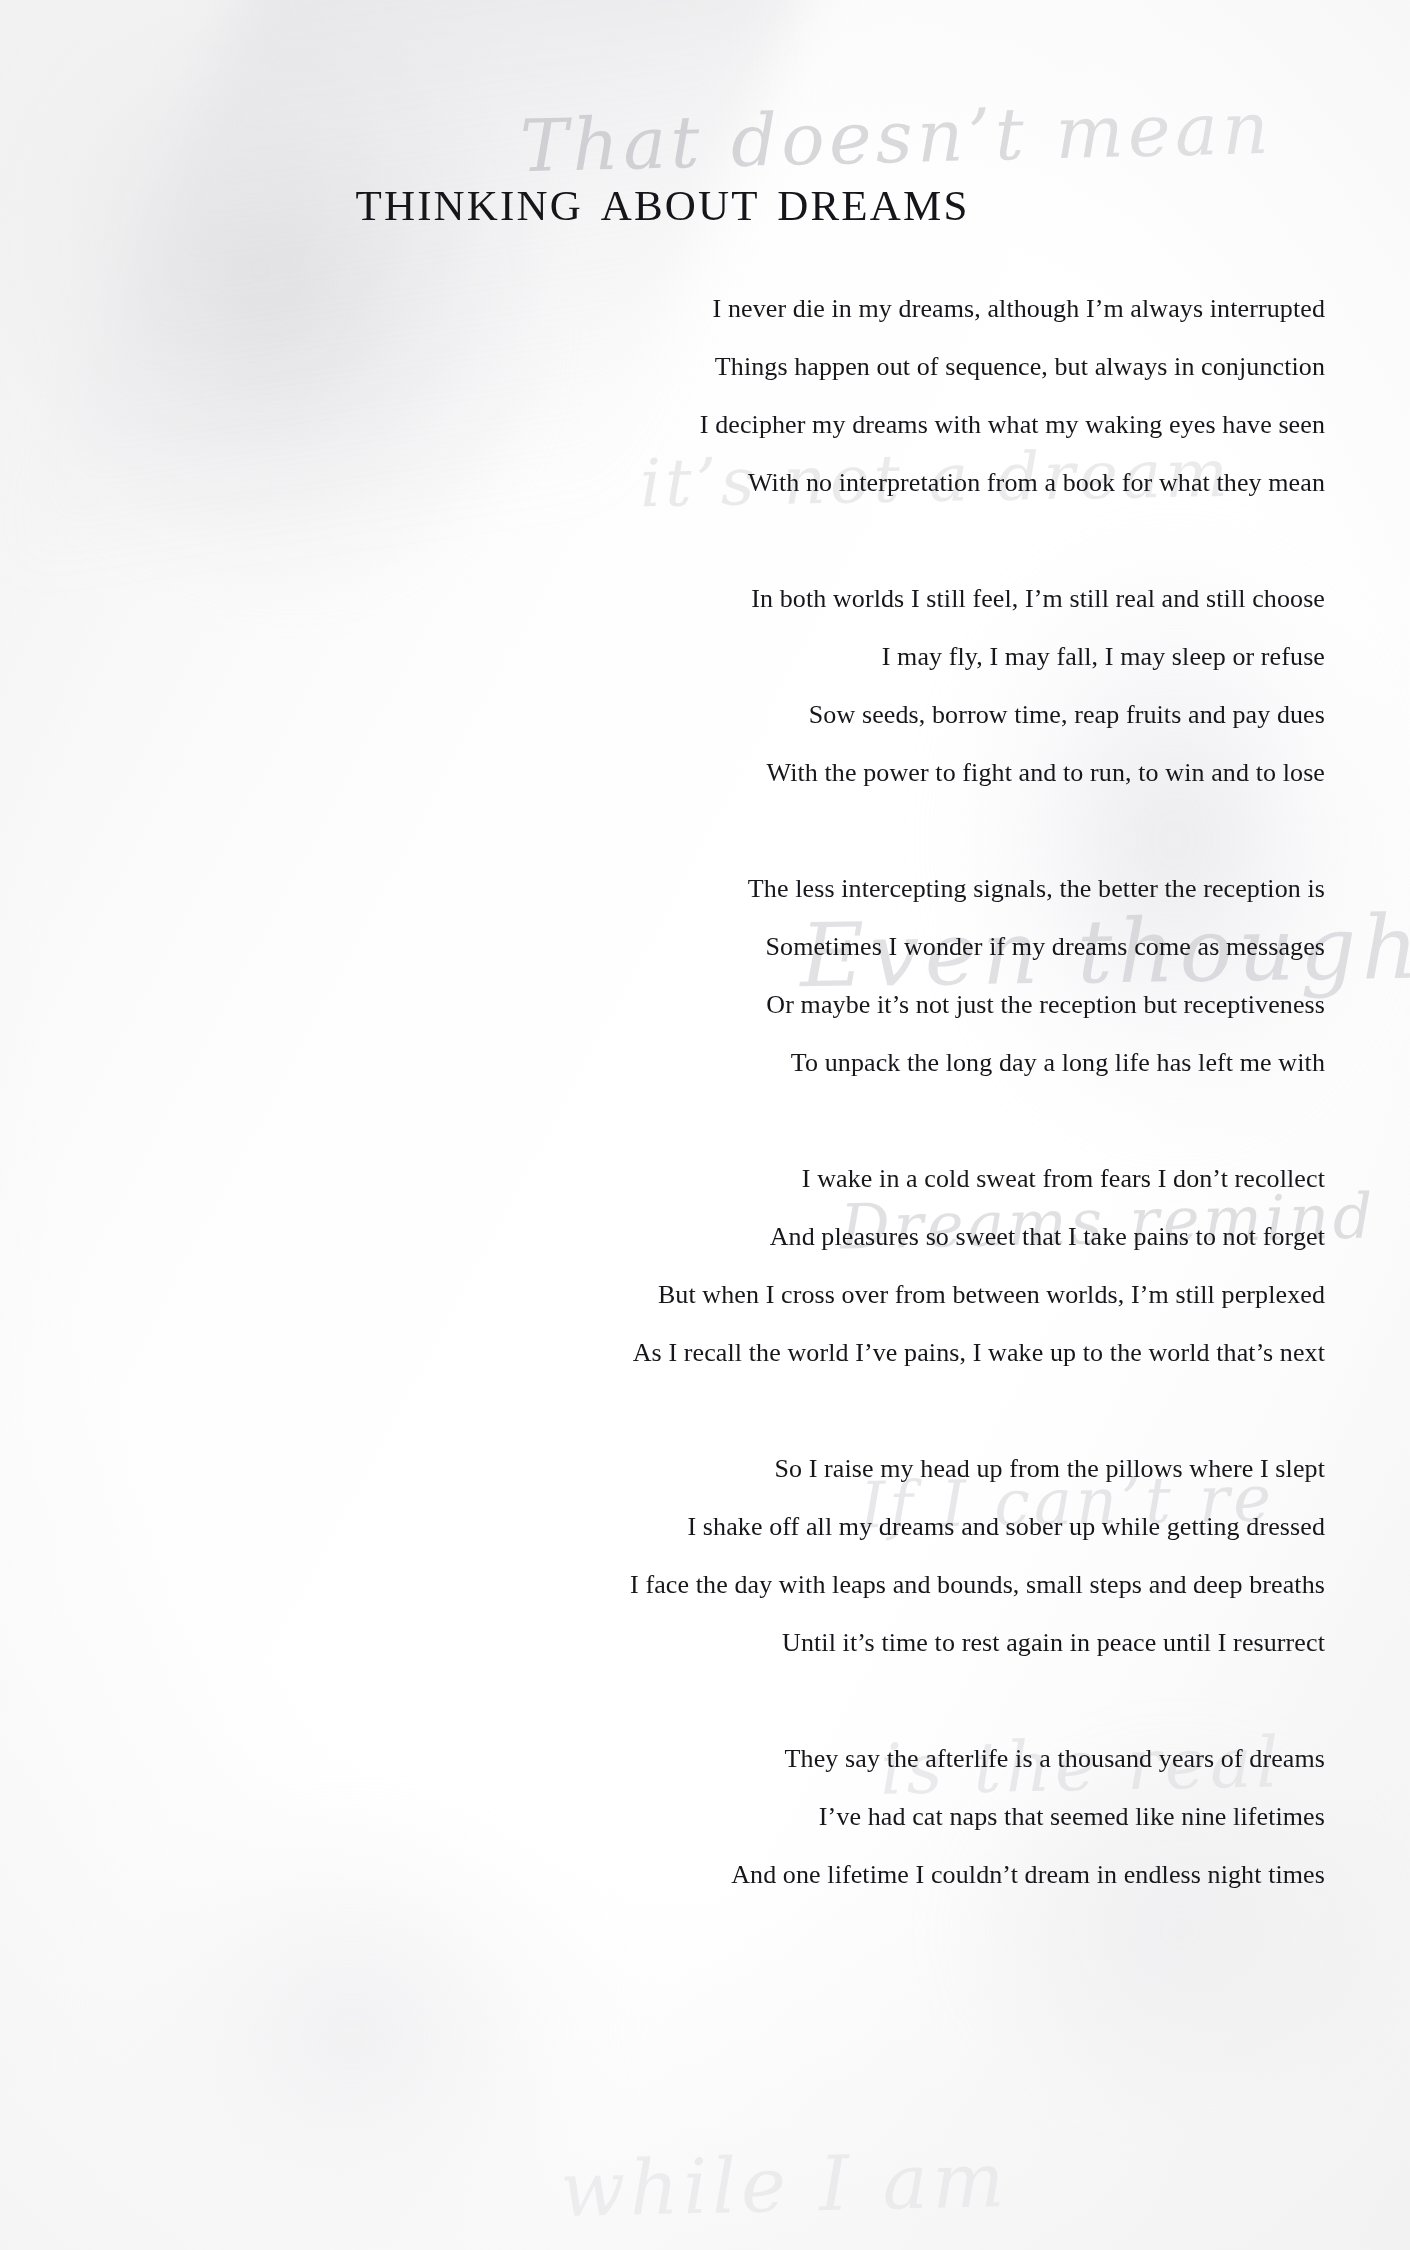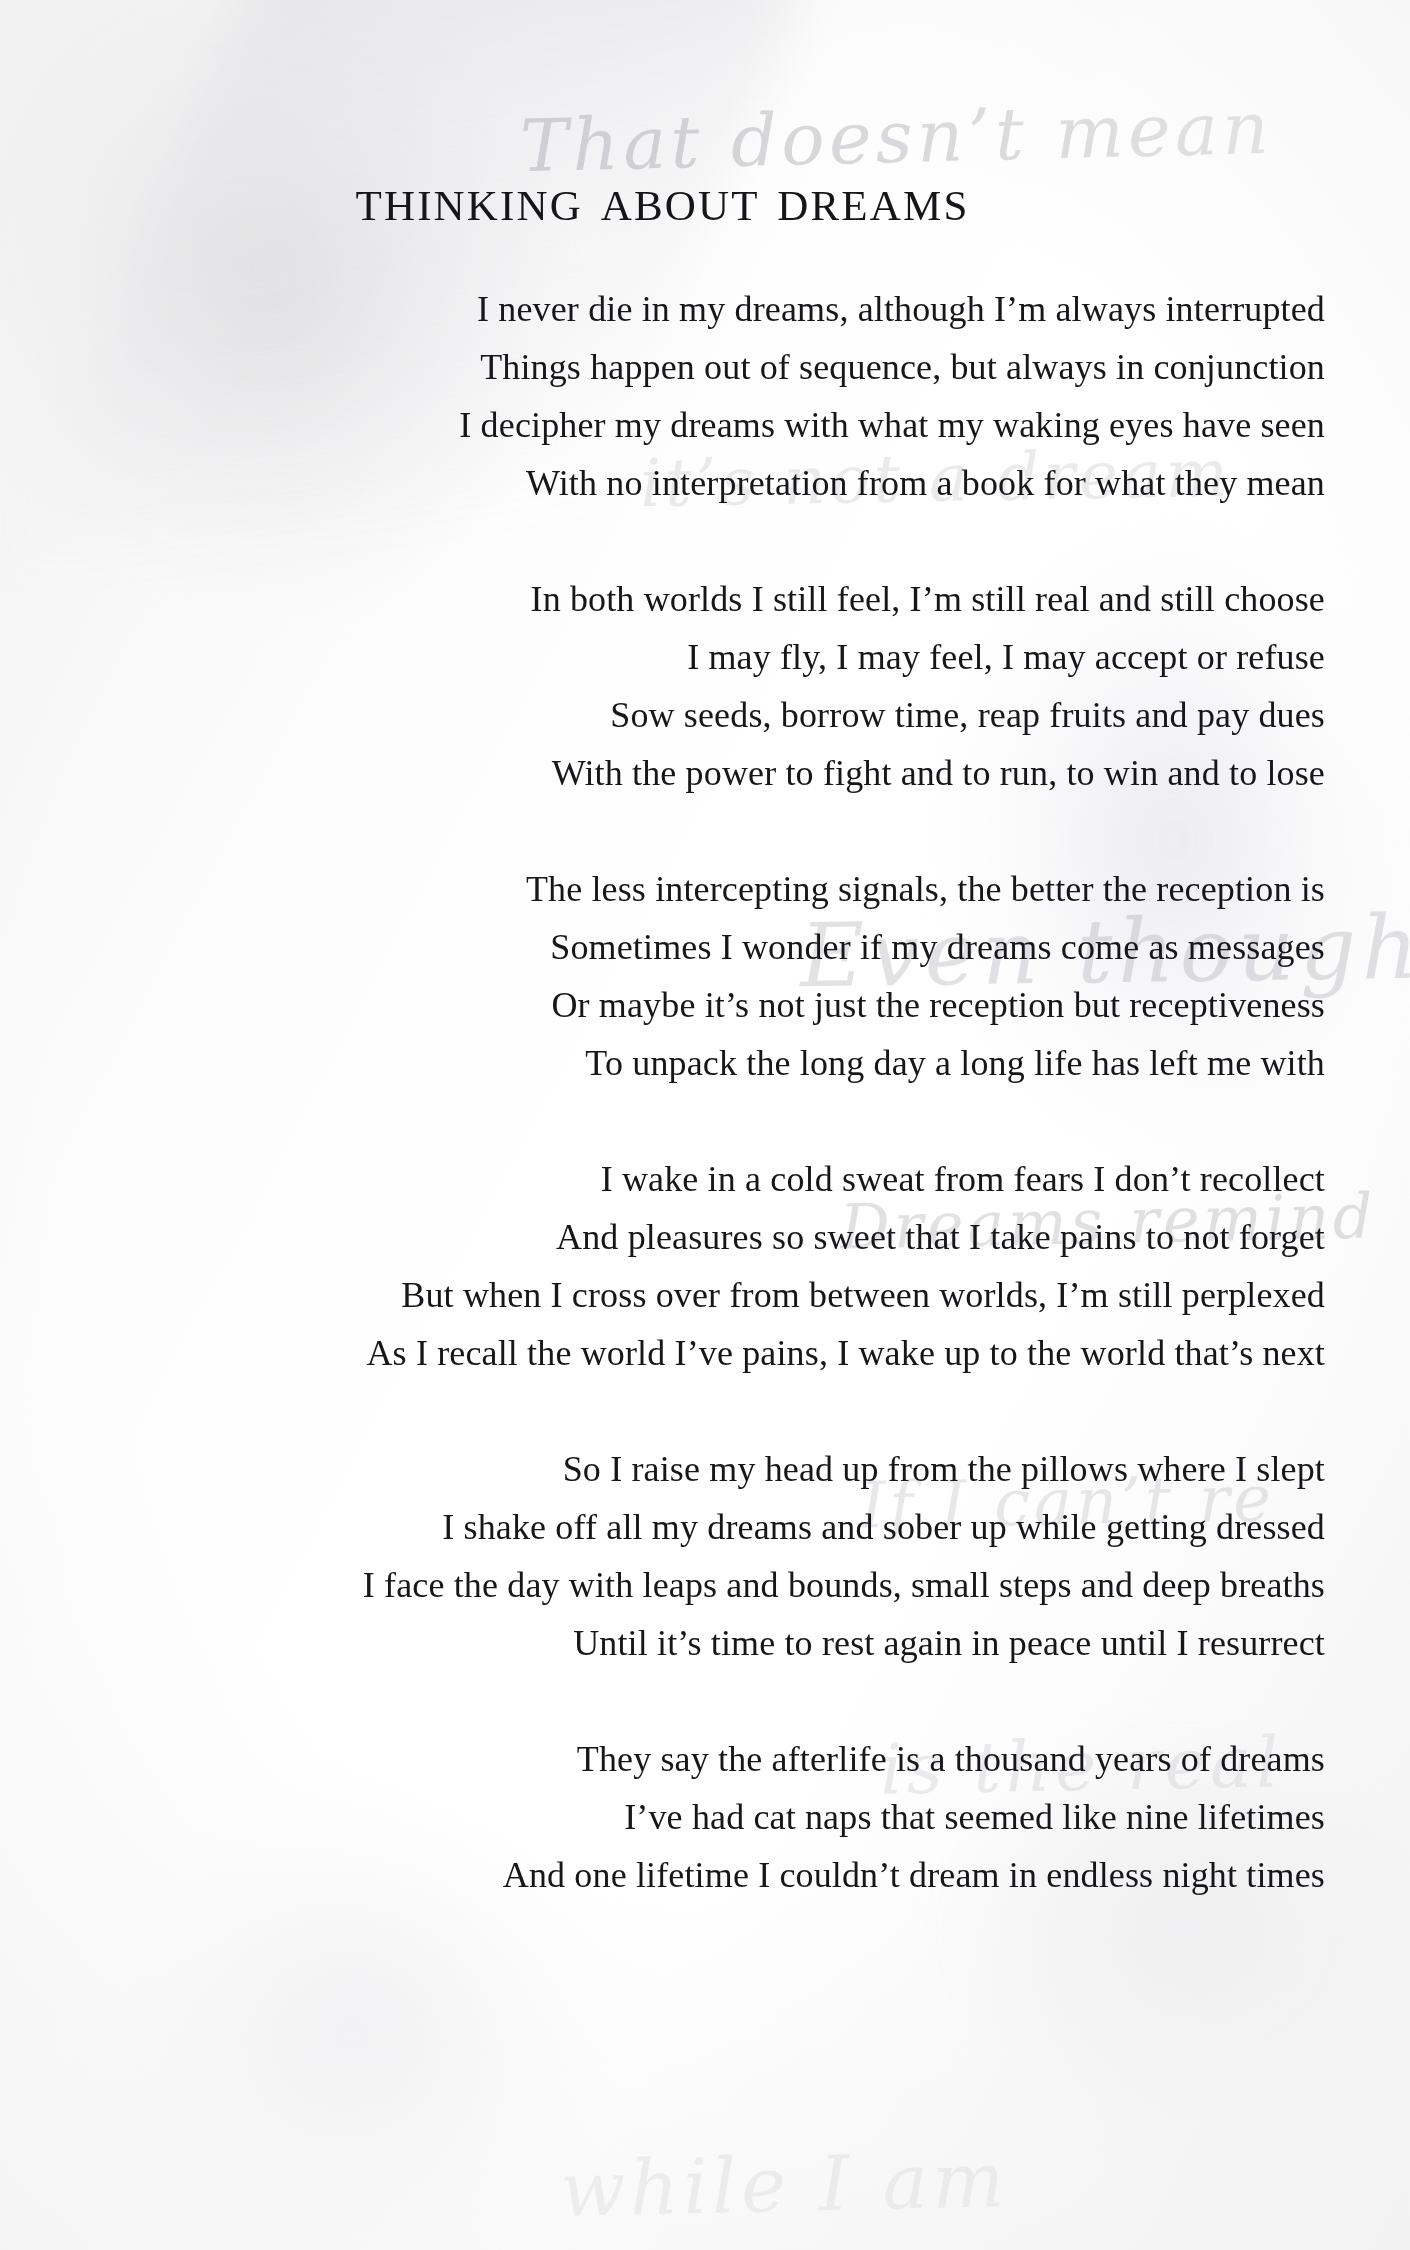--- a/index.html
+++ b/index.html
@@ -143,21 +143,21 @@
     margin: 0 0 58px 0;
     padding: 0 85px 0 0;
     text-align: right;
   }
   .stanza:first-of-type { margin-top: 50px; }
   .stanza:last-child { margin-bottom: 0; }
 
   .line {
     display: block;
     color: #17171b;
-    font-size: 36px;
+    font-size: 26px;
     line-height: 58px;
     letter-spacing: 0.004em;
     white-space: nowrap;
   }
 </style>
 </head>
 <body>
 
 <div id="page">
 
@@ -186,21 +186,21 @@
 
       <div class="stanza">
         <span class="line">I never die in my dreams, although I’m always interrupted</span>
         <span class="line">Things happen out of sequence, but always in conjunction</span>
         <span class="line">I decipher my dreams with what my waking eyes have seen</span>
         <span class="line">With no interpretation from a book for what they mean</span>
       </div>
 
       <div class="stanza">
         <span class="line">In both worlds I still feel, I’m still real and still choose</span>
-        <span class="line">I may fly, I may feel, I may accept or refuse</span>
+        <span class="line">I may fly, I may fall, I may sleep or refuse</span>
         <span class="line">Sow seeds, borrow time, reap fruits and pay dues</span>
         <span class="line">With the power to fight and to run, to win and to lose</span>
       </div>
 
       <div class="stanza">
         <span class="line">The less intercepting signals, the better the reception is</span>
         <span class="line">Sometimes I wonder if my dreams come as messages</span>
         <span class="line">Or maybe it’s not just the reception but receptiveness</span>
         <span class="line">To unpack the long day a long life has left me with</span>
       </div>

